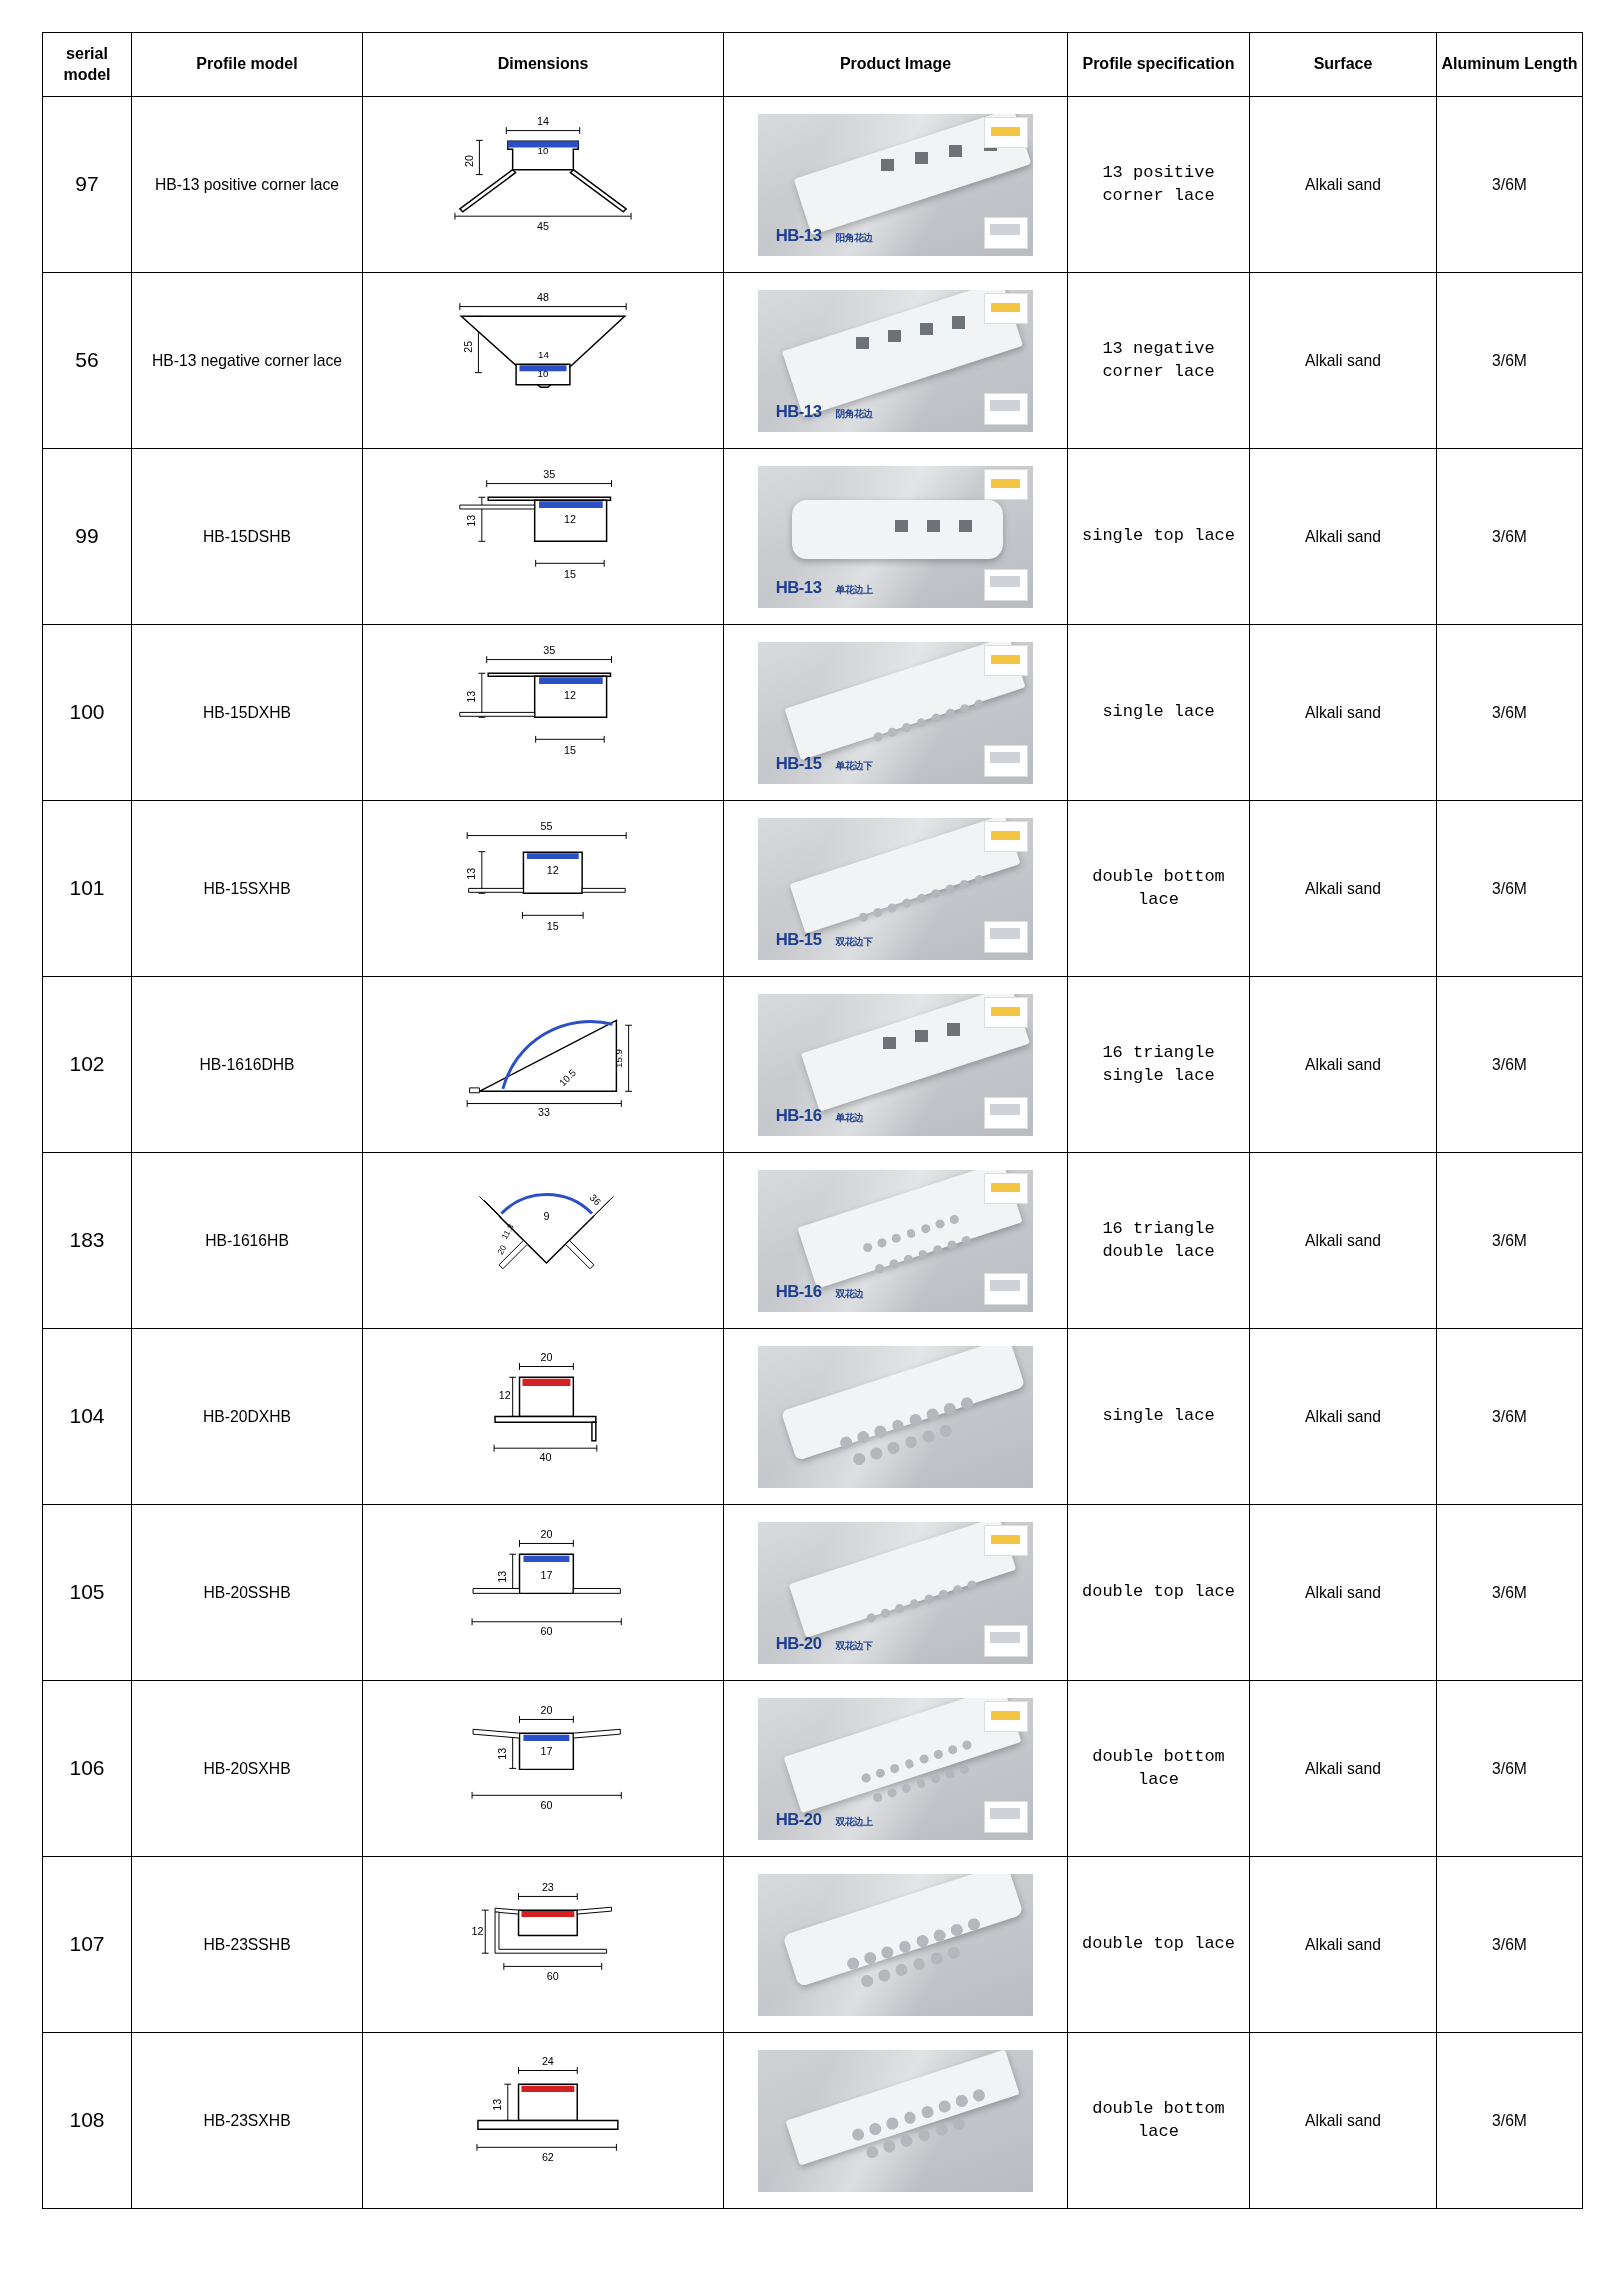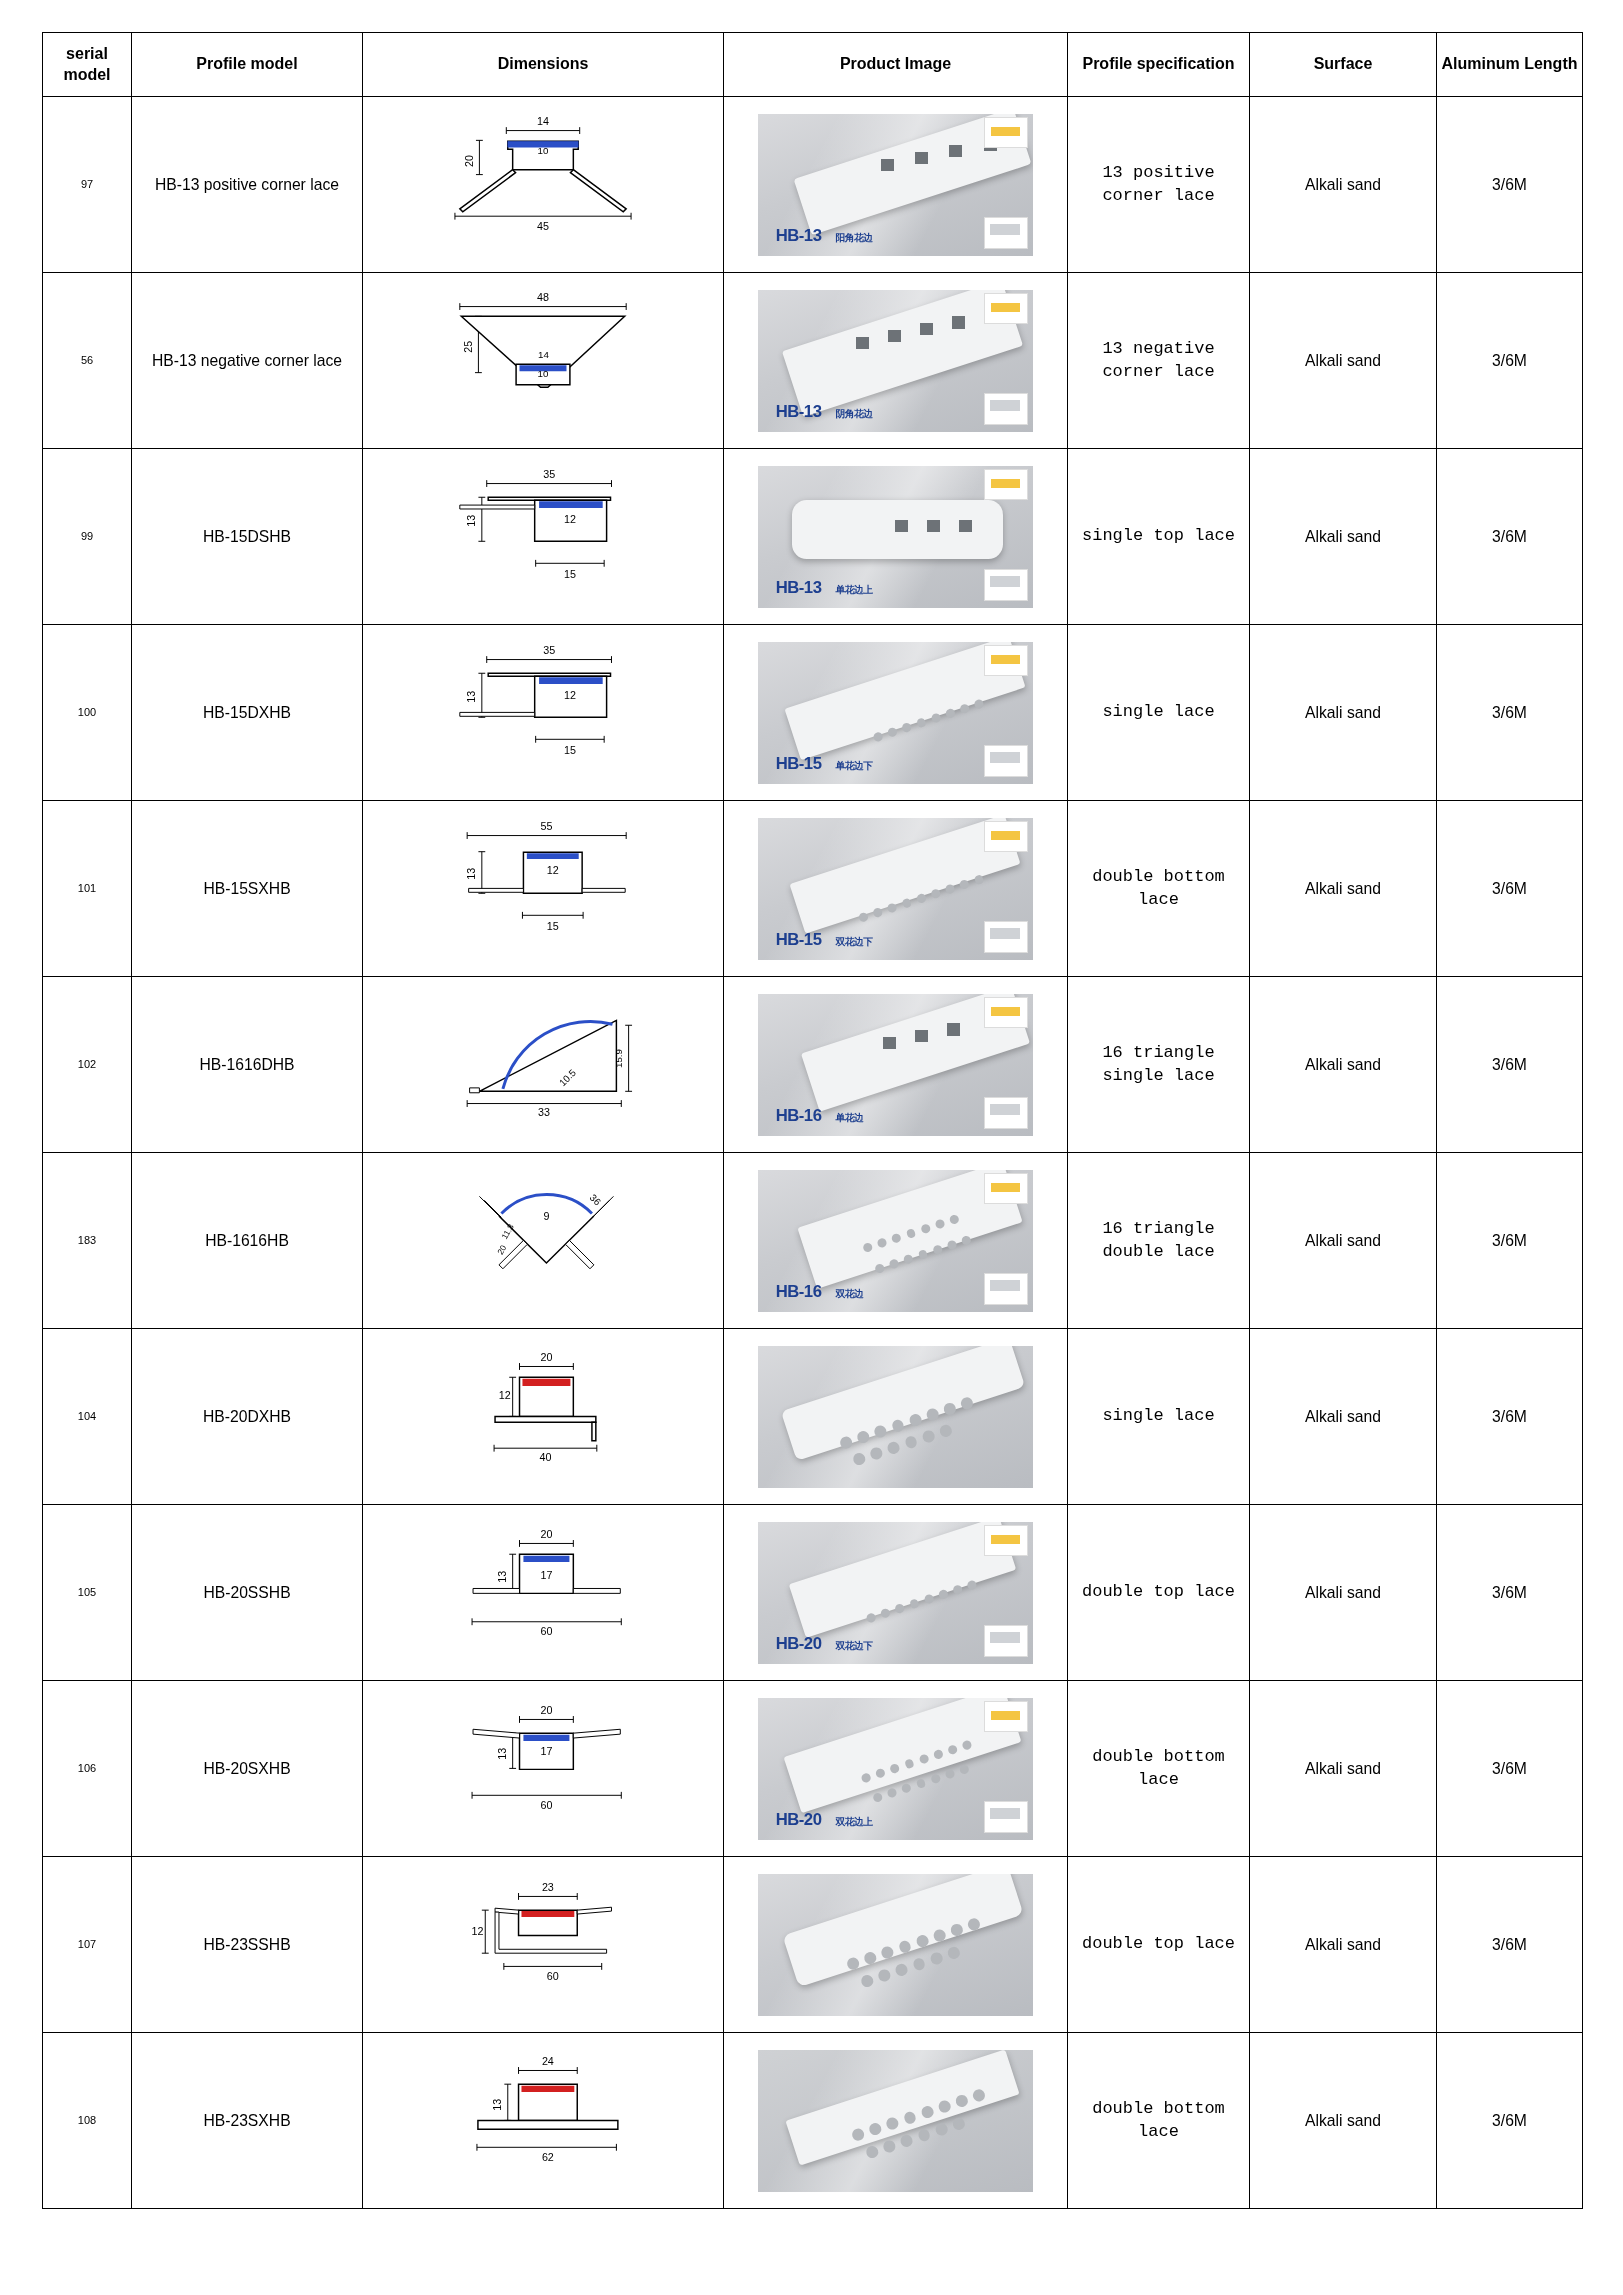--- a/index.html
+++ b/index.html
@@ -46,21 +46,21 @@
   col.c-img      { width: 344px; }
   col.c-spec     { width: 182px; }
   col.c-surface  { width: 187px; }
   col.c-length   { width: 146px; }
 
   tbody td {
     font-size: 15.7px;
     line-height: 1.35;
     height: 176px;
   }
-  tbody tr td.cell-serial { font-size: 11px; }
+  tbody tr td.cell-serial { font-size: 21px; }
   tbody td.cell-model { font-size: 15.7px; }
   tbody td.cell-spec  { font-size: 17px; font-family: Liberation Mono, monospace; }
   tbody td.cell-surface { font-size: 15.7px; }
   tbody td.cell-length { font-size: 15.7px; }
 
   
   .draw-wrap {
     position: relative;
     width: 100%;
     height: 147px;

